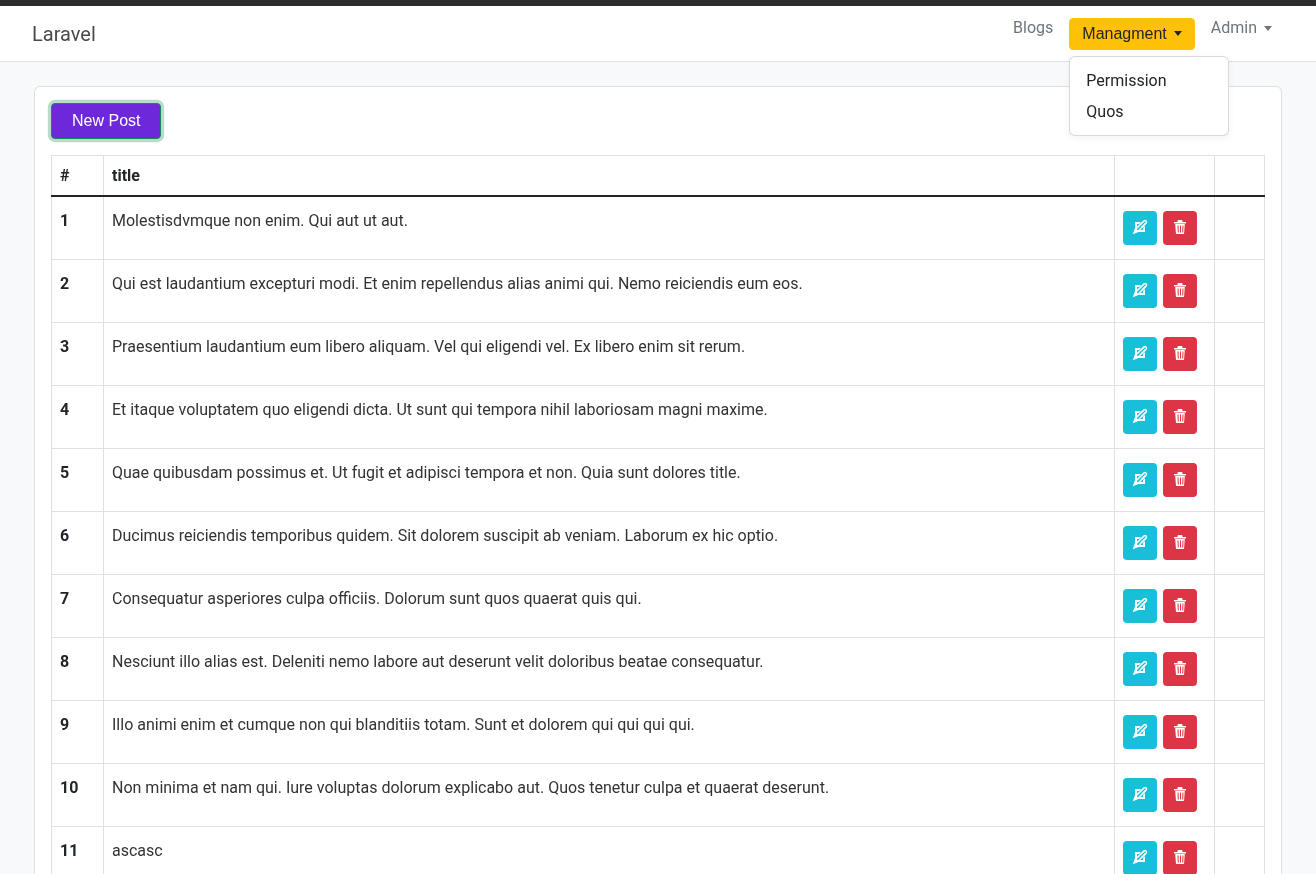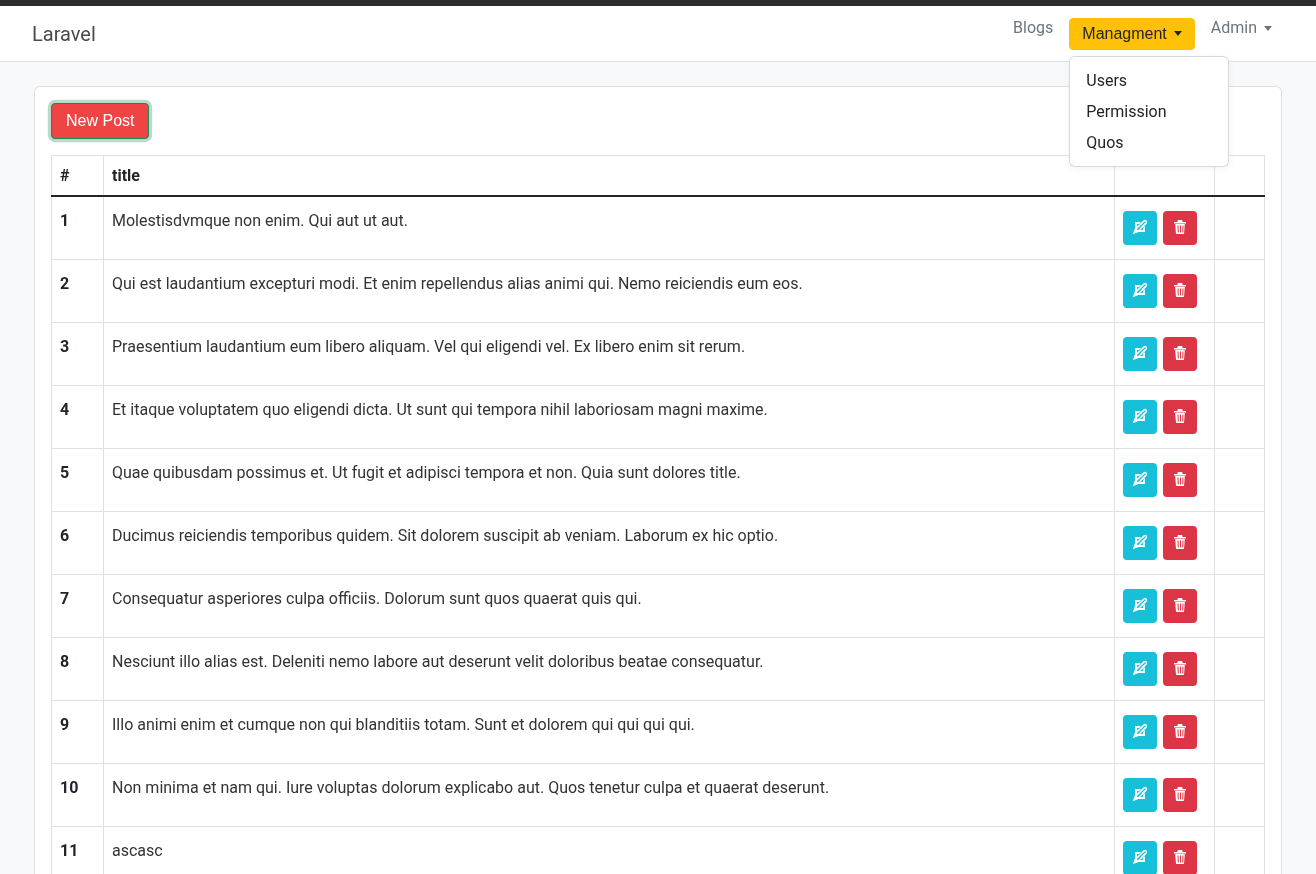--- a/index.html
+++ b/index.html
@@ -88,24 +88,24 @@
       margin: 24px auto;
       padding: 0 16px;
     }
     .card {
       background: #fff;
       border: 1px solid rgba(0,0,0,0.125);
       border-radius: 6px;
       padding: 16px;
     }
     .btn-success {
-      background: #ef4444;
+      background: #6d28d9;
       border: 1px solid #198754;
       color: #fff;
-      padding: 8px 14px;
+      padding: 8px 20px;
       border-radius: 4px;
       font-size: 16px;
       cursor: pointer;
       margin-bottom: 16px;
       box-shadow: 0 0 0 0.2rem rgba(25,135,84,0.3);
     }
     table {
       width: 100%;
       border-collapse: collapse;
       font-size: 16px;
@@ -166,21 +166,20 @@
   <ul class="navbar-nav">
     <li class="nav-item">
       <a class="nav-link">Blogs</a>
     </li>
     <li class="nav-item">
       <button class="btn-warning">
         <span>Managment</span>
         <span class="caret"></span>
       </button>
       <div class="dropdown-menu">
-        <a class="dropdown-item">Users</a>
         <a class="dropdown-item">Permission</a>
         <a class="dropdown-item">Quos</a>
       </div>
     </li>
     <li class="nav-item">
       <a class="nav-link">
         <span>Admin</span>
         <span class="caret"></span>
       </a>
     </li>

